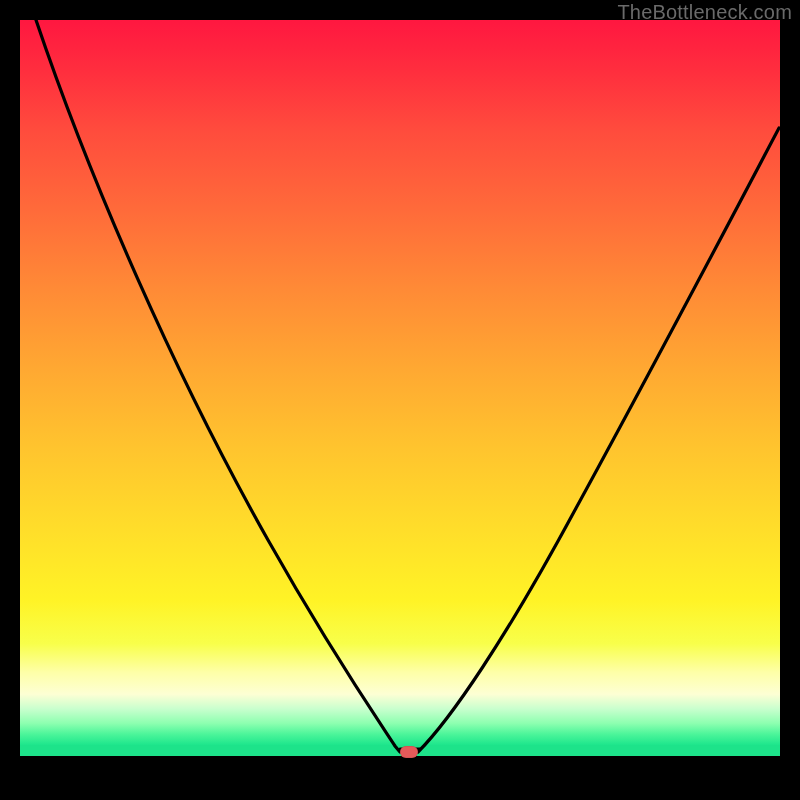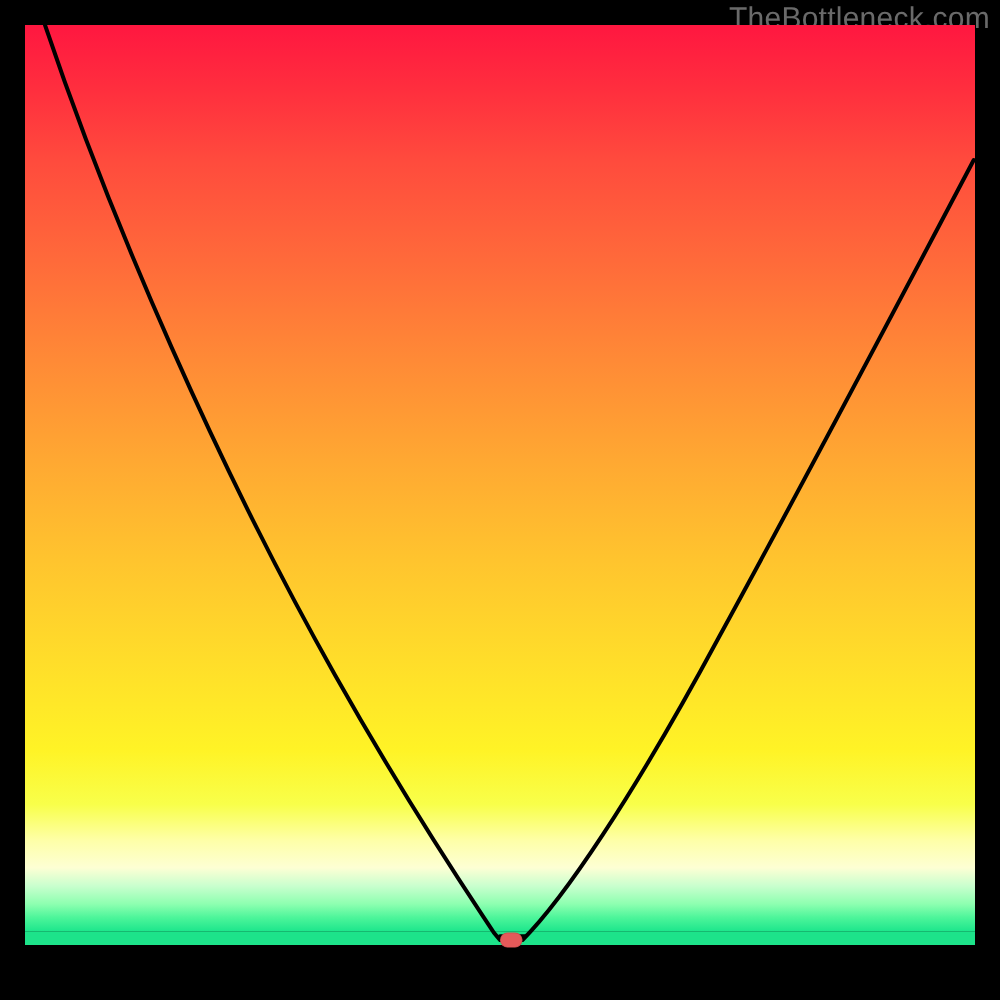--- a/index.html
+++ b/index.html
@@ -82,21 +82,21 @@
     border-radius: 6px;
     background: #e45a5a;
     transform: translate(-50%, -50%);
     box-shadow: 0 0 0 0.5px rgba(0,0,0,0.15) inset;
   }
   .watermark {
     position: absolute;
     top: 1px;
     right: 8px;
     color: #6a6a6a;
-    font-size: 24px;
+    font-size: 20px;
     font-weight: 500;
     letter-spacing: 0.2px;
     user-select: none;
   }
 </style>
 </head>
 <body>
 
 <div class="stage">
 

